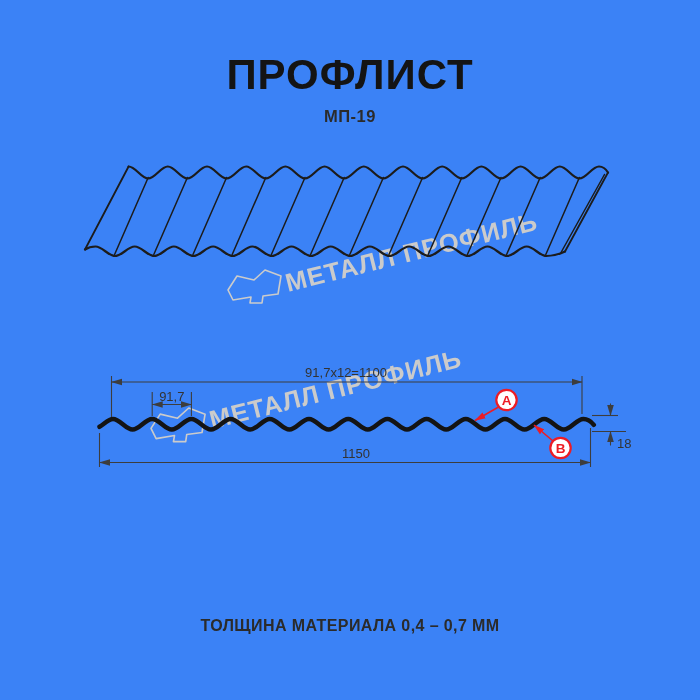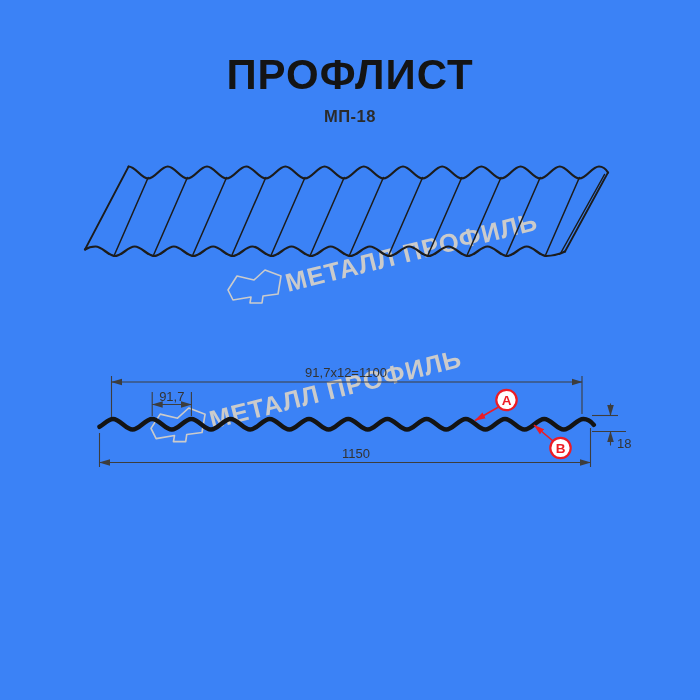--- a/index.html
+++ b/index.html
@@ -23,21 +23,21 @@
   .dimtext{font-family:"Liberation Sans",sans-serif;font-size:13px;fill:#333333;}
   .wm-text{font-family:"Liberation Sans",sans-serif;font-size:25.5px;font-weight:bold;letter-spacing:1px;}
   .ab-text{font-family:"Liberation Sans",sans-serif;font-size:13.5px;font-weight:bold;text-anchor:middle;}
 </style>
 </head>
 <body>
 
 <div class="stage">
 
   <div class="title">ПРОФЛИСТ</div>
-  <div class="subtitle">МП-18</div>
+  <div class="subtitle">МП-19</div>
 
   <svg class="art" width="700" height="700" viewBox="0 0 700 700">
     <defs>
       <marker id="arrD" markerUnits="userSpaceOnUse" markerWidth="11" markerHeight="8" refX="10.5" refY="4" orient="auto-start-reverse">
         <path d="M11 4 L0 0.7 L0 7.3 Z" fill="#3d3d3d"></path>
       </marker>
       <marker id="arrR" markerUnits="userSpaceOnUse" markerWidth="11" markerHeight="8" refX="10.5" refY="4" orient="auto-start-reverse">
         <path d="M11 4 L0 0.7 L0 7.3 Z" fill="#ed1c24"></path>
       </marker>
       <path id="mpLogo" d="M 1 21 L 10 7 L 27 11 L 38 1 L 54 7 L 51 25 L 36 27 L 35 34 L 23 34 L 24 28 L 6 31 Z" fill="none" stroke-width="1.6" stroke-linejoin="round"></path>
@@ -107,13 +107,14 @@
       <text class="ab-text" x="506.5" y="404.8" fill="#ed1c24">A</text>
     </g>
 
     <g>
       <line stroke-width="1.6" x1="553" y1="441" x2="534" y2="425" marker-end="url(#arrR)" stroke="#ed1c24"></line>
       <circle cx="560.5" cy="448" r="10.2" fill="#ffffff" stroke-width="2.2" stroke="#ed1c24"></circle>
       <text class="ab-text" x="560.5" y="452.8" fill="#ed1c24">B</text>
     </g>
   </svg>
 
+  <div class="footer">ТОЛЩИНА МАТЕРИАЛА 0,4 – 0,7 ММ</div>
 </div>
 
 </body></html>

